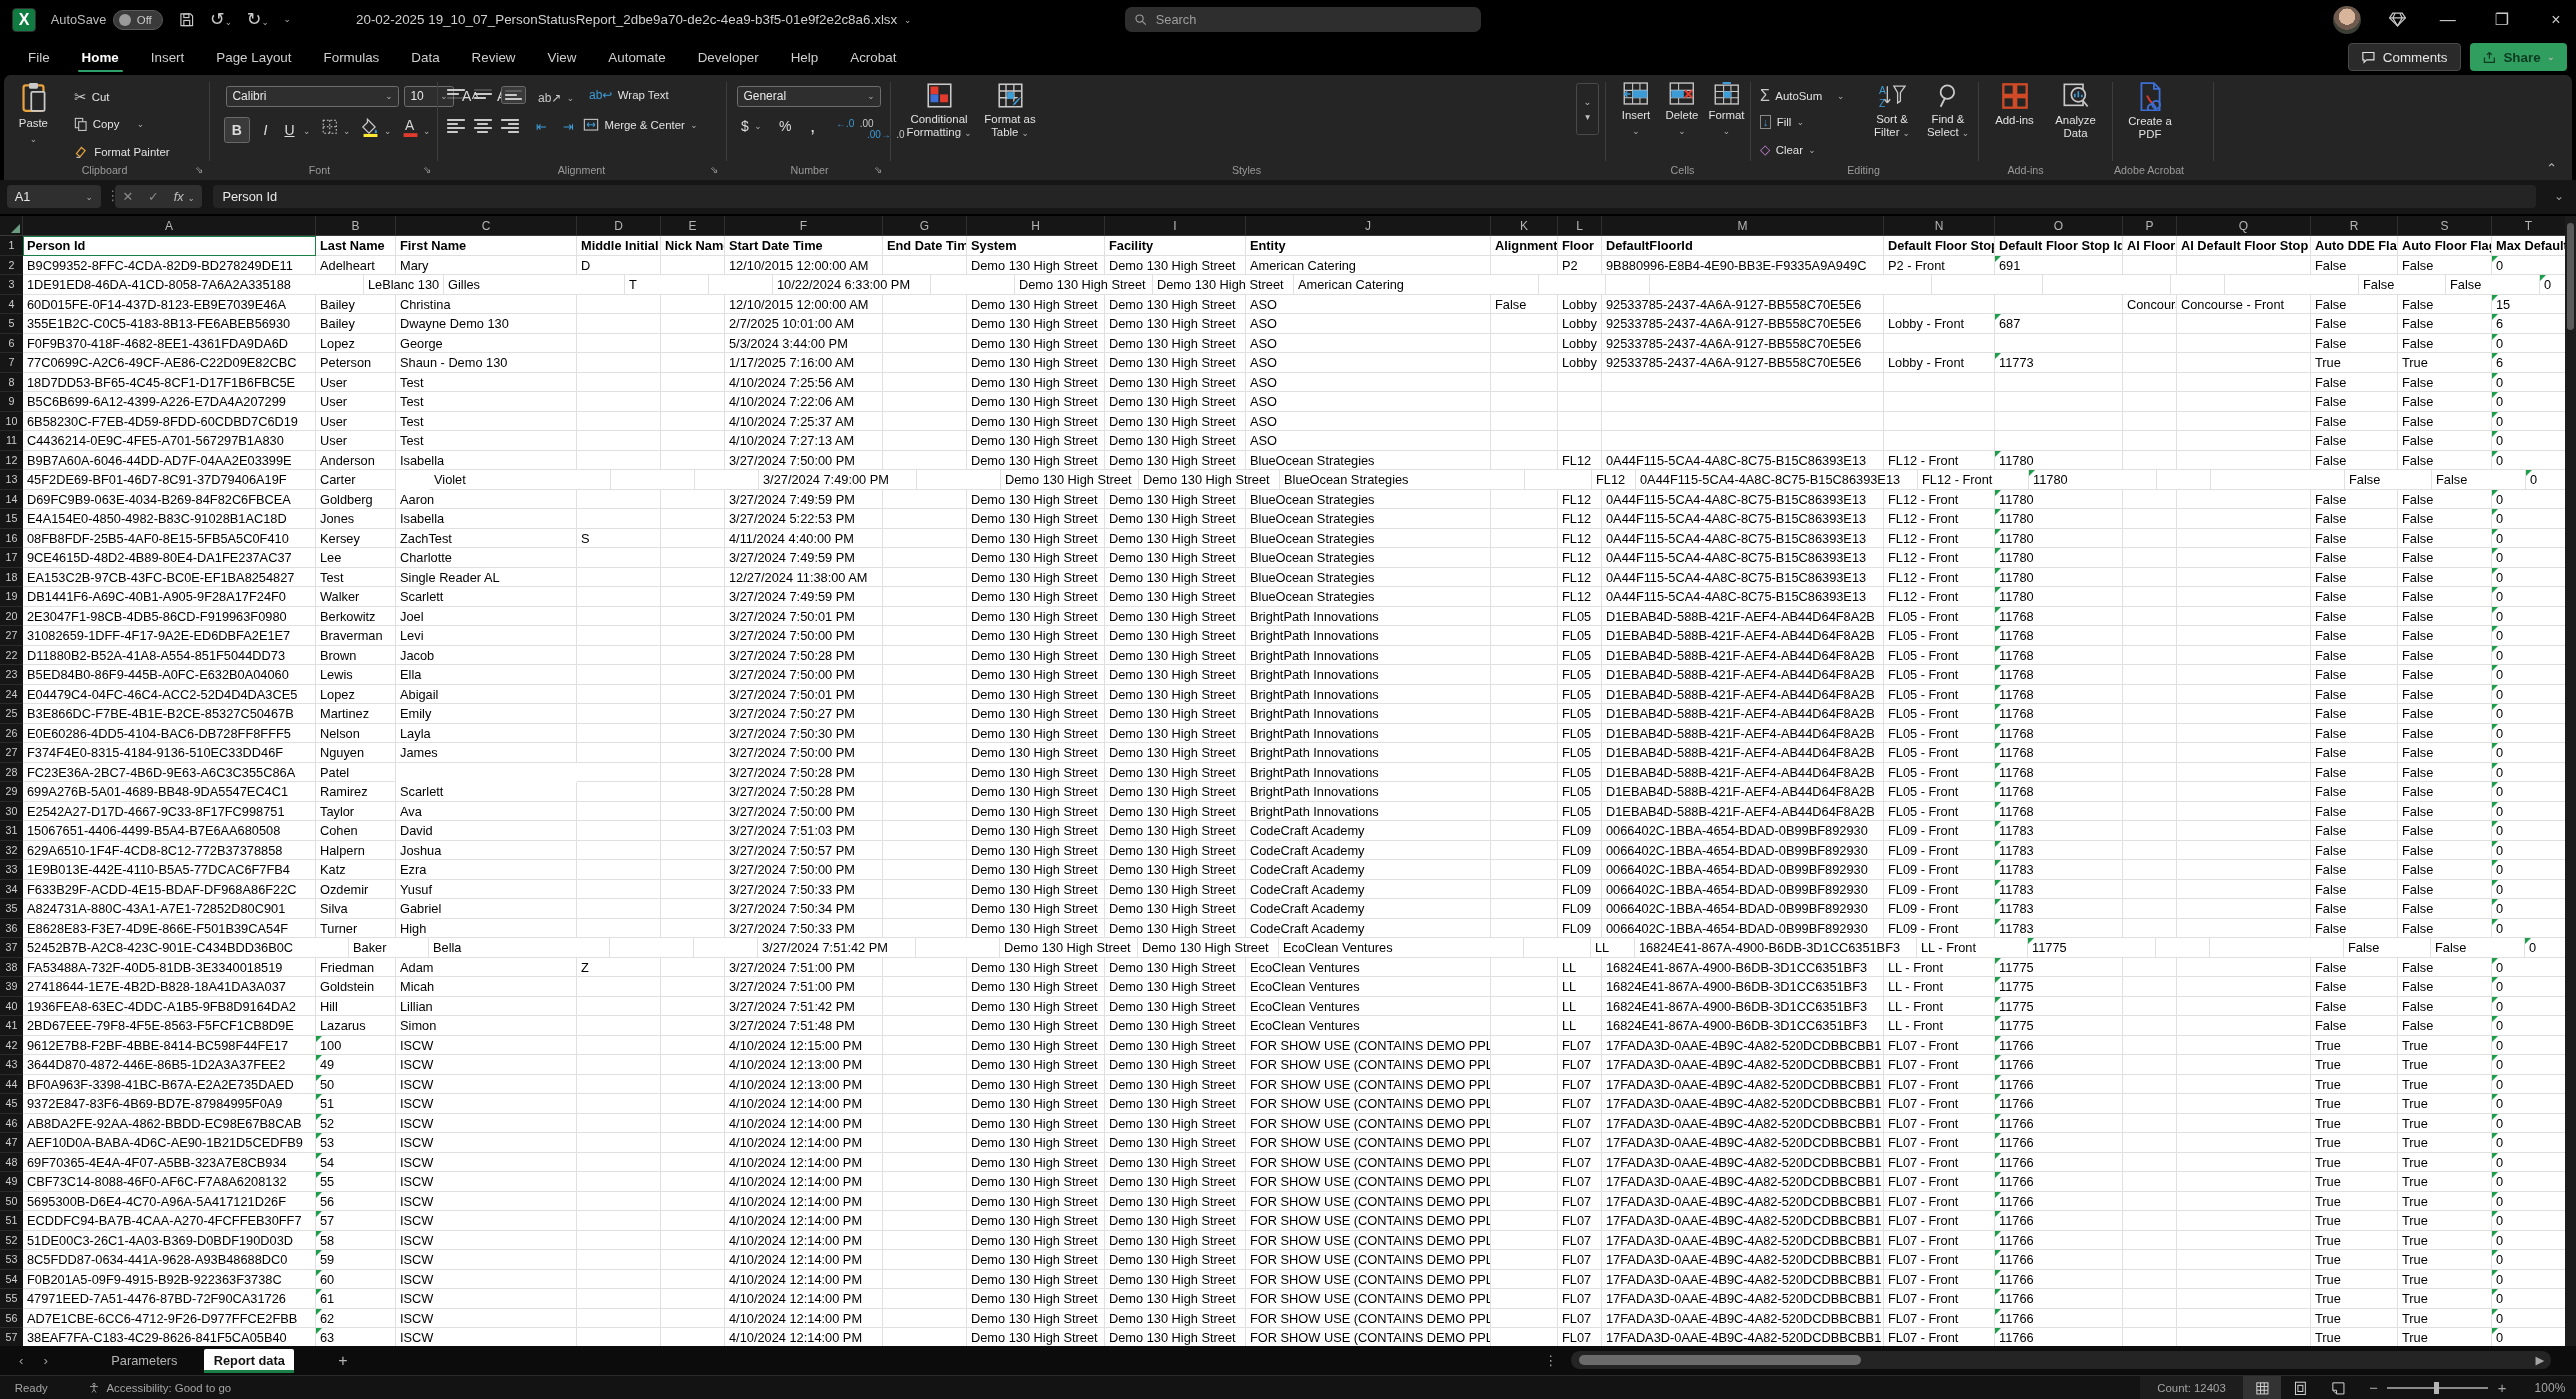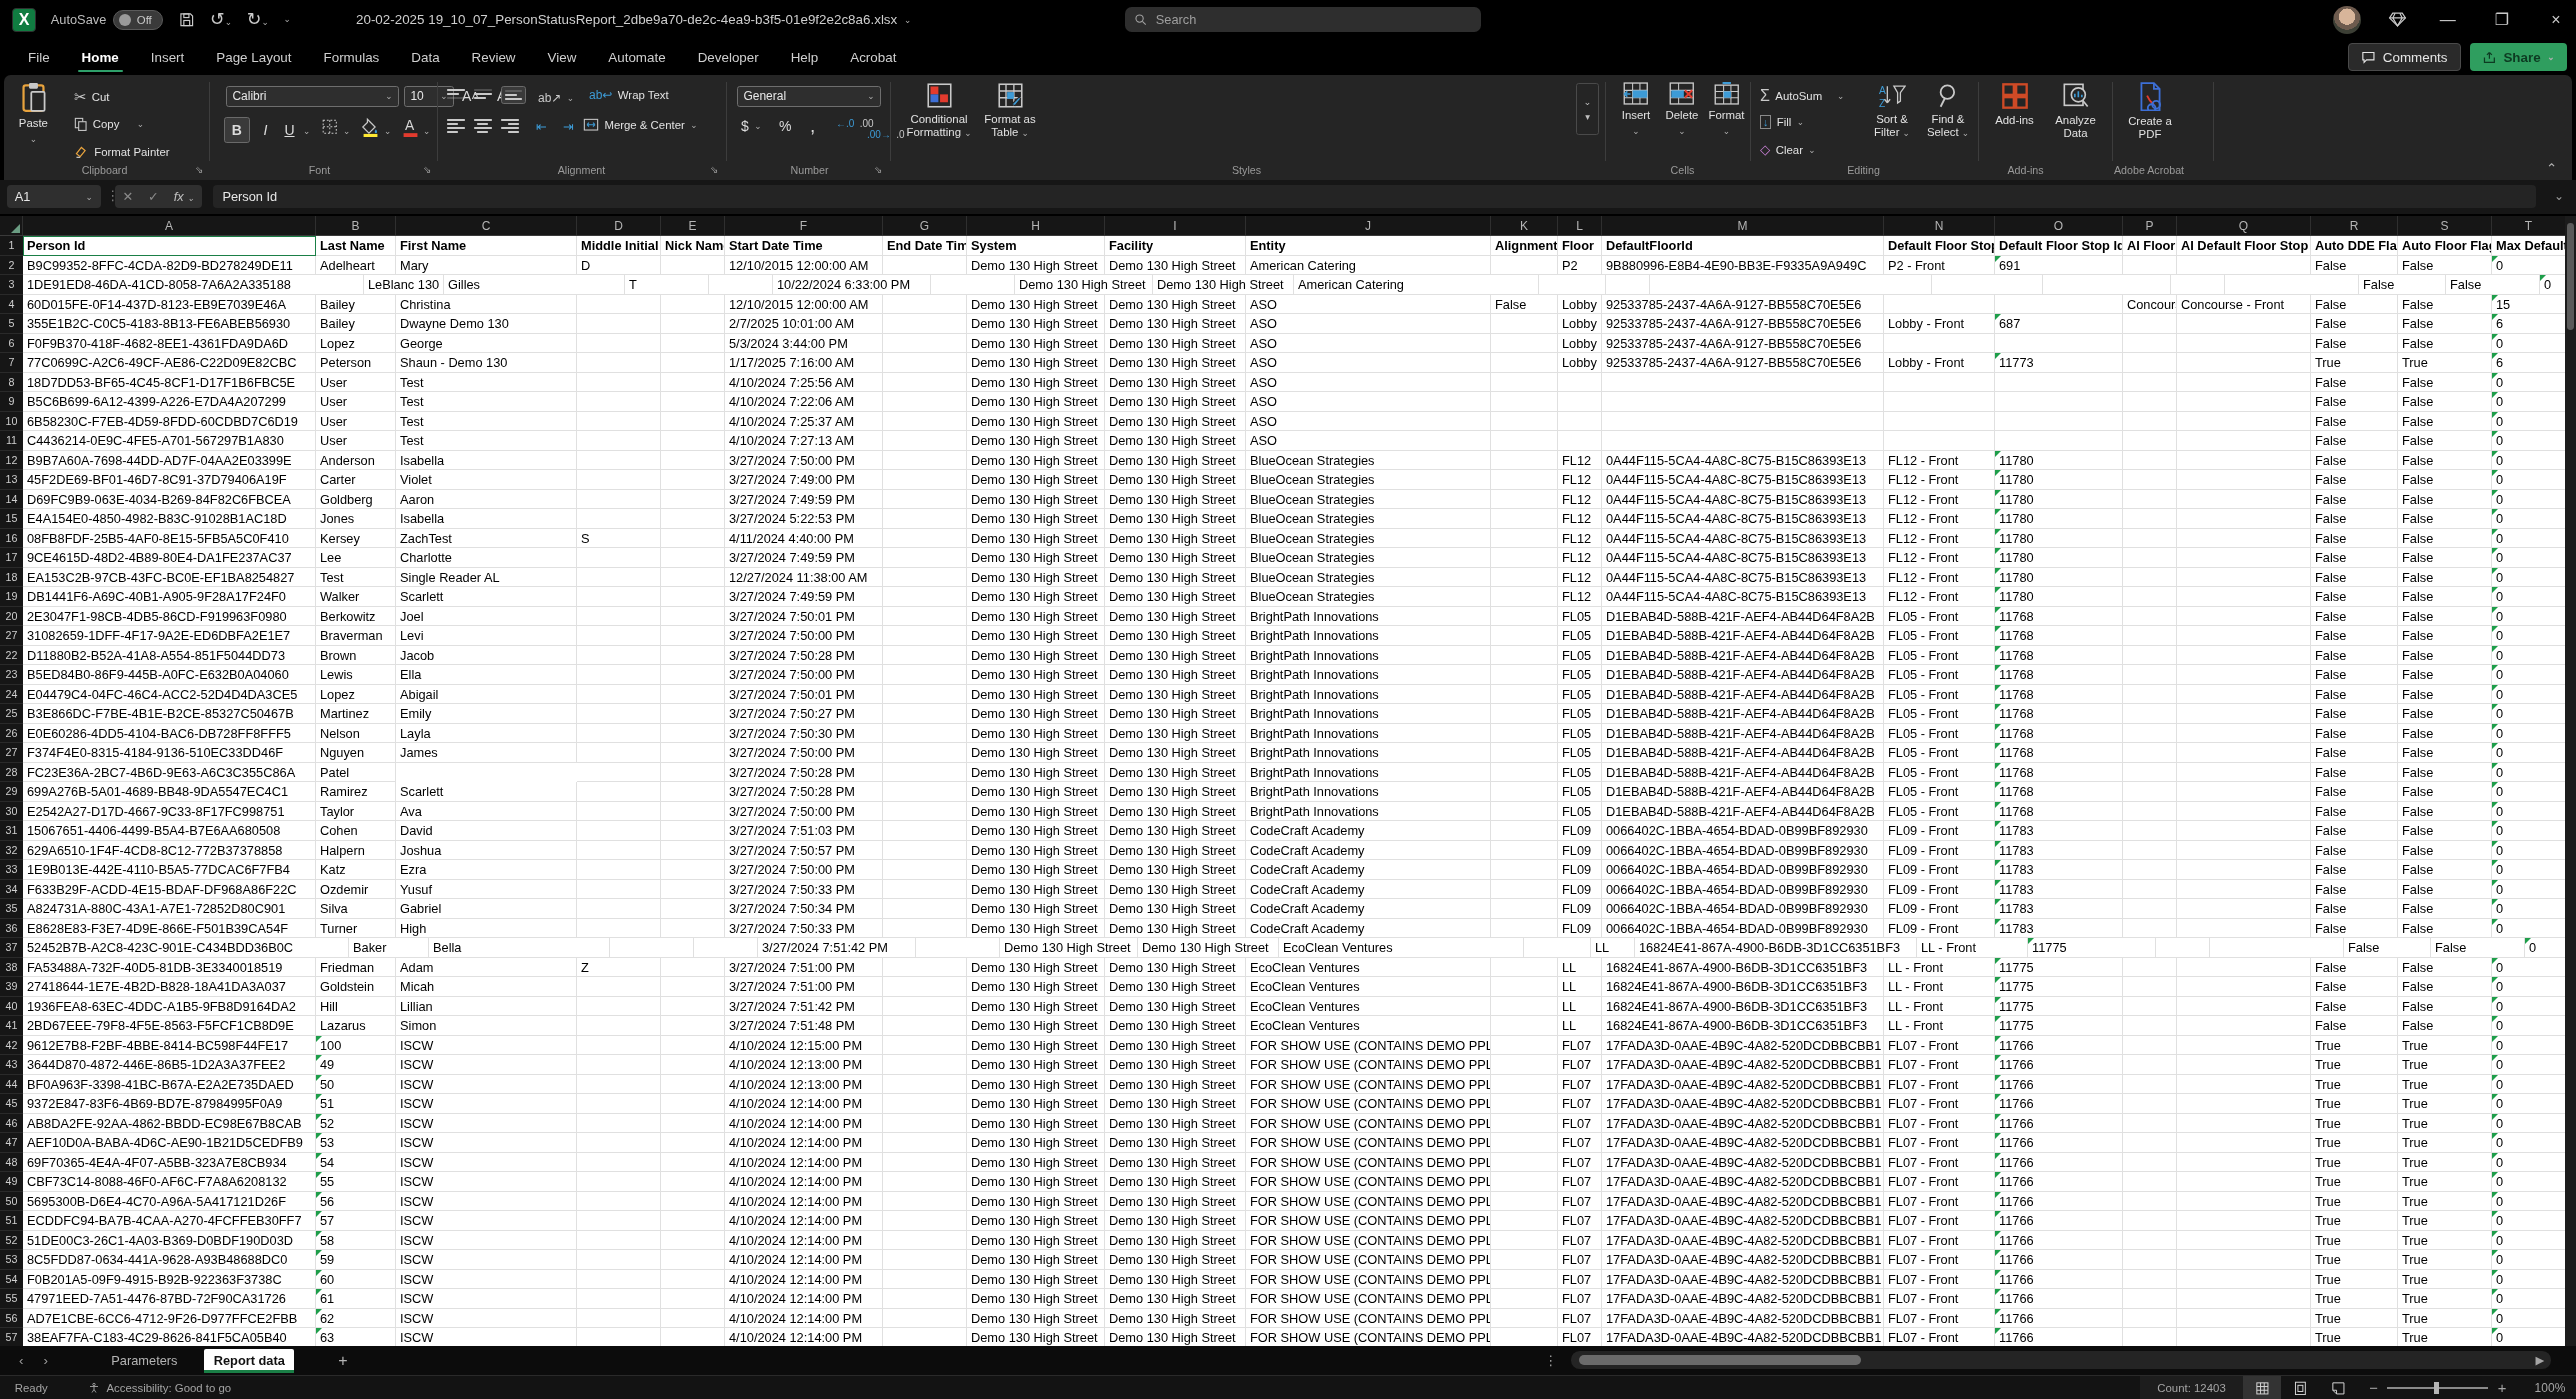--- a/index.html
+++ b/index.html
@@ -809,21 +809,21 @@
       <div class="cell" style="width: 111px;"></div>
       <div class="cell" style="width: 128px;"></div>
       <div class="cell" style="width: 54px;"></div>
       <div class="cell" style="width: 134px;"></div>
       <div class="cell" style="width: 87px;">False</div>
       <div class="cell" style="width: 94px;">False</div>
       <div class="cell tri" style="width: 74px;">0</div>
     </div>
     <div class="grow">
       <div class="gut">12</div>
-      <div class="cell" style="width: 293px;">B9B7A60A-7698-44DD-AD7F-04AA2E03399E</div>
+      <div class="cell" style="width: 293px;">B9B7A60A-6046-44DD-AD7F-04AA2E03399E</div>
       <div class="cell" style="width: 80px;">Anderson</div>
       <div class="cell" style="width: 181px;">Isabella</div>
       <div class="cell" style="width: 84px;"></div>
       <div class="cell" style="width: 64px;"></div>
       <div class="cell" style="width: 158px;">3/27/2024 7:50:00 PM</div>
       <div class="cell" style="width: 84px;"></div>
       <div class="cell" style="width: 138px;">Demo 130 High Street</div>
       <div class="cell" style="width: 141px;">Demo 130 High Street</div>
       <div class="cell" style="width: 245px;">BlueOcean Strategies</div>
       <div class="cell" style="width: 67px;"></div>
@@ -834,21 +834,21 @@
       <div class="cell" style="width: 54px;"></div>
       <div class="cell" style="width: 134px;"></div>
       <div class="cell" style="width: 87px;">False</div>
       <div class="cell" style="width: 94px;">False</div>
       <div class="cell tri" style="width: 74px;">0</div>
     </div>
     <div class="grow">
       <div class="gut">13</div>
       <div class="cell" style="width: 293px;">45F2DE69-BF01-46D7-8C91-37D79406A19F</div>
       <div class="cell" style="width: 80px;">Carter</div>
-      <div class="cell" style="width: 181px;">Violet</div>
+      <div class="cell" style="width: 181px; margin-left: 34px;">Violet</div>
       <div class="cell" style="width: 84px;"></div>
       <div class="cell" style="width: 64px;"></div>
       <div class="cell" style="width: 158px;">3/27/2024 7:49:00 PM</div>
       <div class="cell" style="width: 84px;"></div>
       <div class="cell" style="width: 138px;">Demo 130 High Street</div>
       <div class="cell" style="width: 141px;">Demo 130 High Street</div>
       <div class="cell" style="width: 245px;">BlueOcean Strategies</div>
       <div class="cell" style="width: 67px;"></div>
       <div class="cell" style="width: 44px;">FL12</div>
       <div class="cell" style="width: 282px;">0A44F115-5CA4-4A8C-8C75-B15C86393E13</div>

